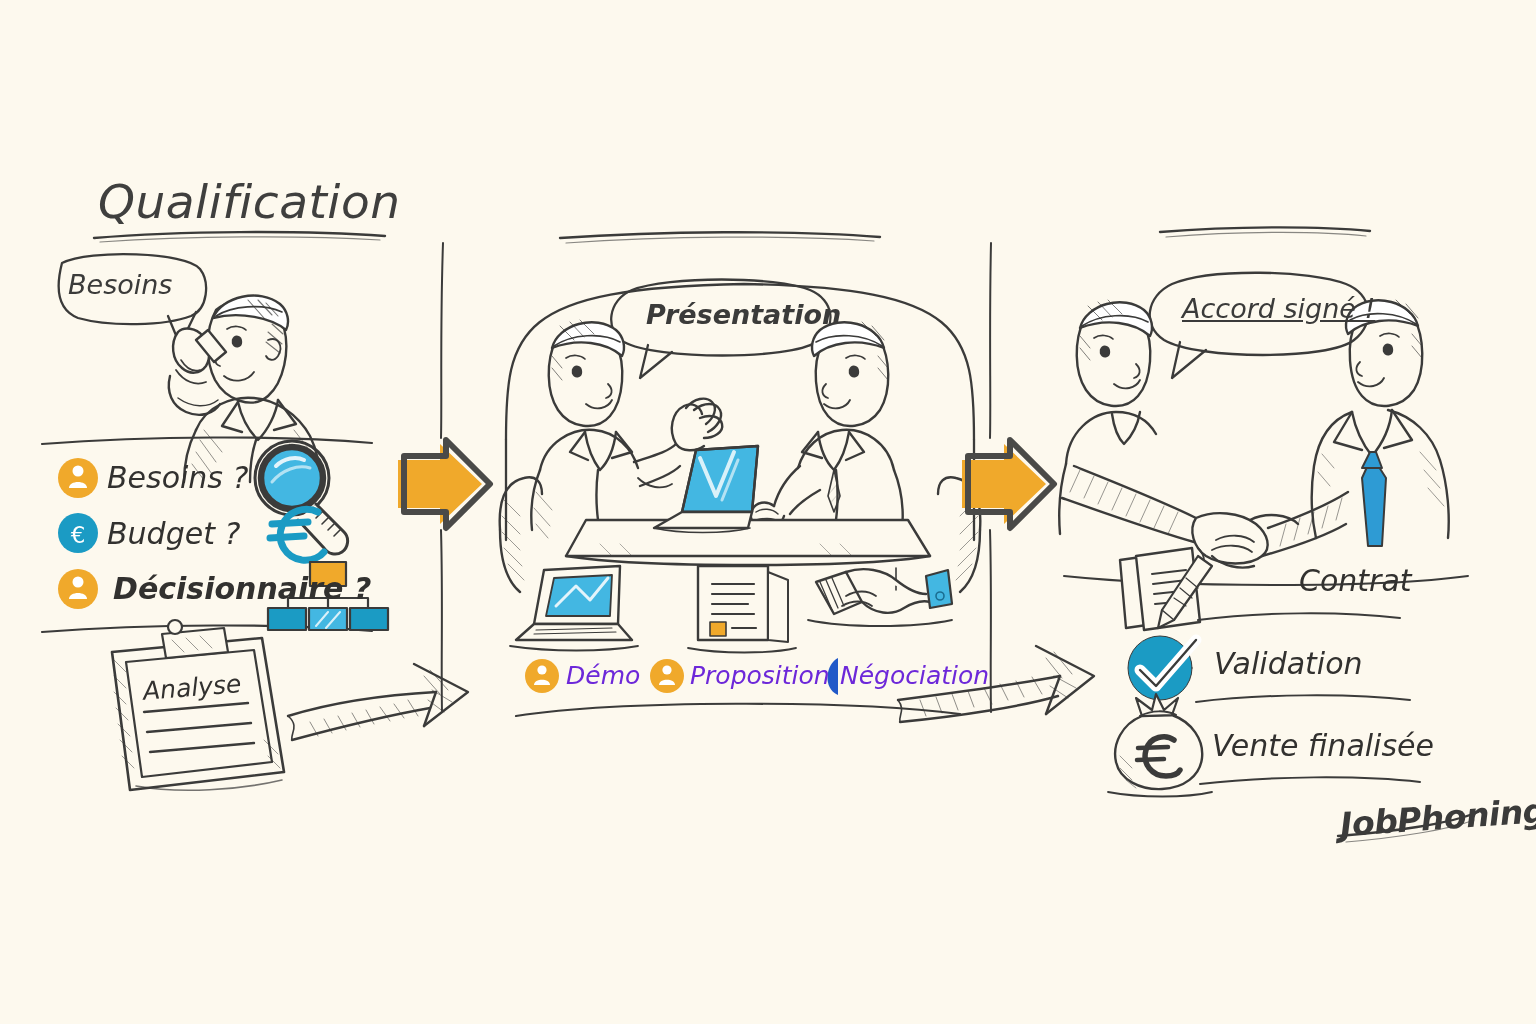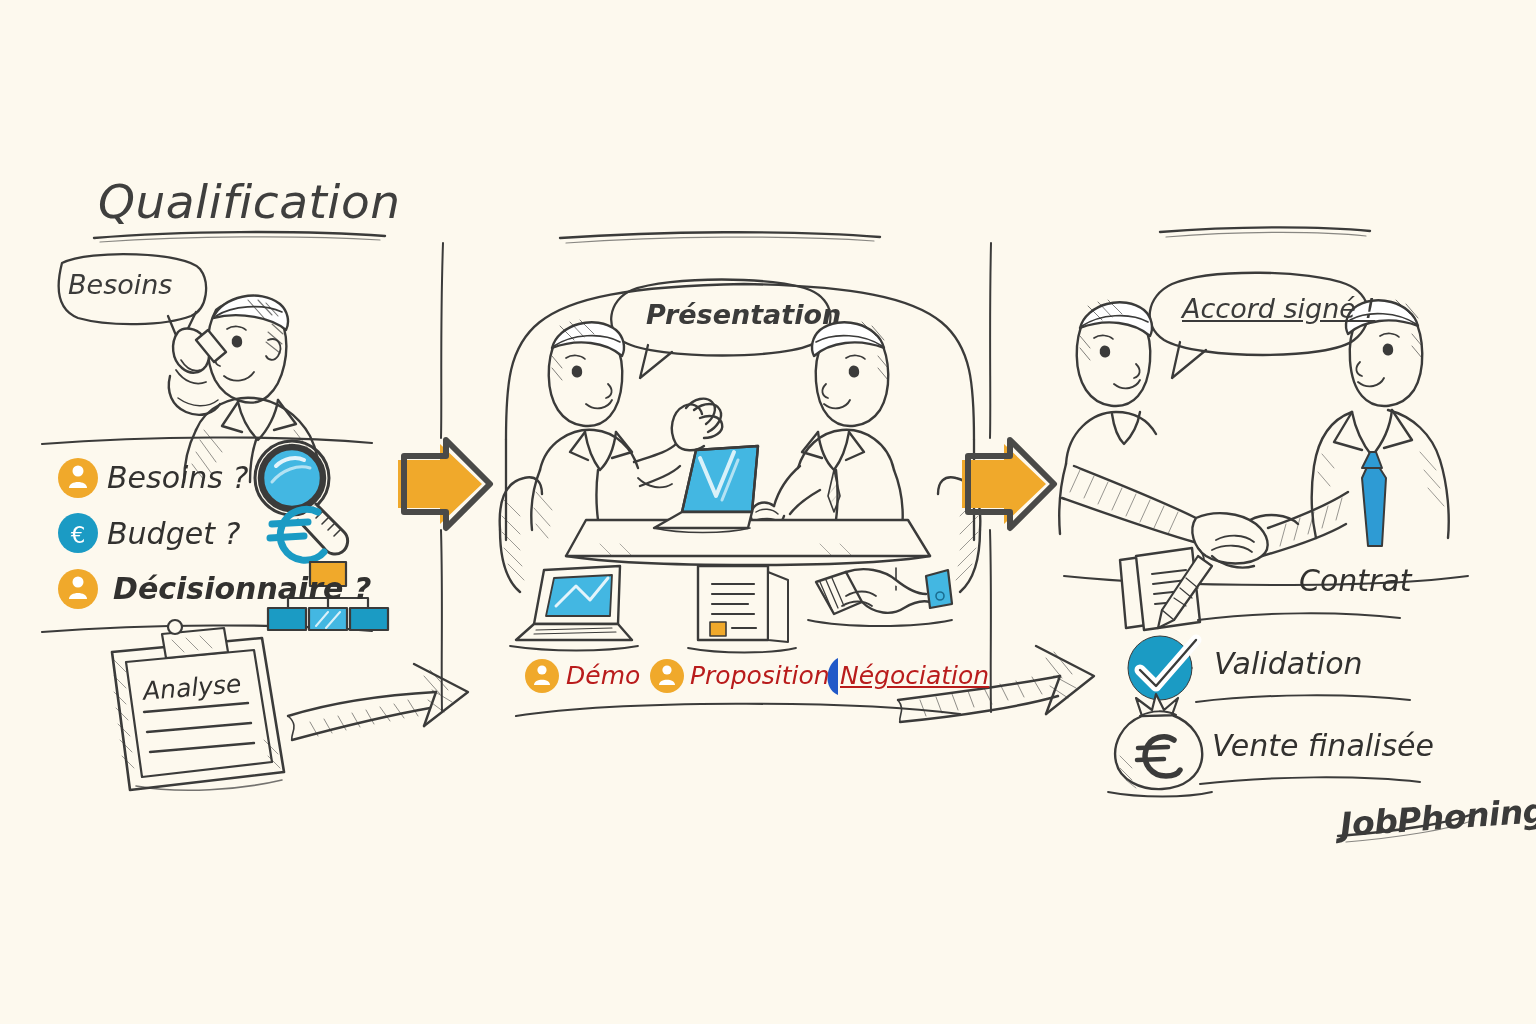--- a/index.html
+++ b/index.html
@@ -15,21 +15,21 @@
   svg.layer{position:absolute;left:0;top:0;width:1536px;height:1024px;}
 
   
   .txt{position:absolute;color:#3B3B3A;white-space:nowrap;}
   .title{
     font-size:47px;font-style:italic;font-weight:400;
     letter-spacing:0.5px;color:#3F3F3E;
   }
   .bubble-txt{font-size:27px;font-style:italic;color:#3B3B3A;}
   .item-txt{font-size:30px;font-style:italic;color:#32312F;}
-  .small-item{font-size:25px;font-style:italic;color:#b91c1c;}
+  .small-item{font-size:25px;font-style:italic;color:#6d28d9;}
   .clip-txt{font-size:25px;font-style:italic;color:#32312F;}
   .logo-txt{font-size:33px;font-style:italic;font-weight:700;color:#3B3B3A;letter-spacing:-0.5px;}
 </style>
 </head>
 <body style="background: rgb(253, 249, 238);">
 
 <div class="stage">
 
   <svg class="layer" viewBox="0 0 1536 1024">
     <defs>
@@ -576,21 +576,21 @@
   <div class="txt bubble-txt" style="left:1182px;top:293px;text-decoration:underline;">Accord signé !</div>
 
   <div class="txt item-txt" style="left:107px;top:460px;">Besoins ?</div>
   <div class="txt item-txt" style="left:107px;top:516px;">Budget ?</div>
   <div class="txt item-txt" style="left:113px;top:571px;font-weight:bold;">Décisionnaire ?</div>
 
   <div class="txt clip-txt" style="left:143px;top:673px;transform:rotate(-4.5deg);">Analyse</div>
 
   <div class="txt small-item" style="left:566px;top:661px;">Démo</div>
   <div class="txt small-item" style="left:690px;top:661px;text-align:right;">Proposition</div>
-  <div class="txt small-item" style="left:840px;top:661px;text-decoration:underline;">Négociation</div>
+  <div class="txt small-item" style="left:840px;top:661px;">Négociation</div>
 
   <div class="txt item-txt" style="left:1276px;top:563px;margin-left:23px;">Contrat</div>
   <div class="txt item-txt" style="left:1214px;top:646px;">Validation</div>
   <div class="txt item-txt" style="left:1212px;top:728px;">Vente finalisée</div>
 
   <div class="txt logo-txt" style="left:1340px;top:798px;transform:rotate(-4deg);">JobPhoning</div>
 
 </div>
 
 </body></html>

